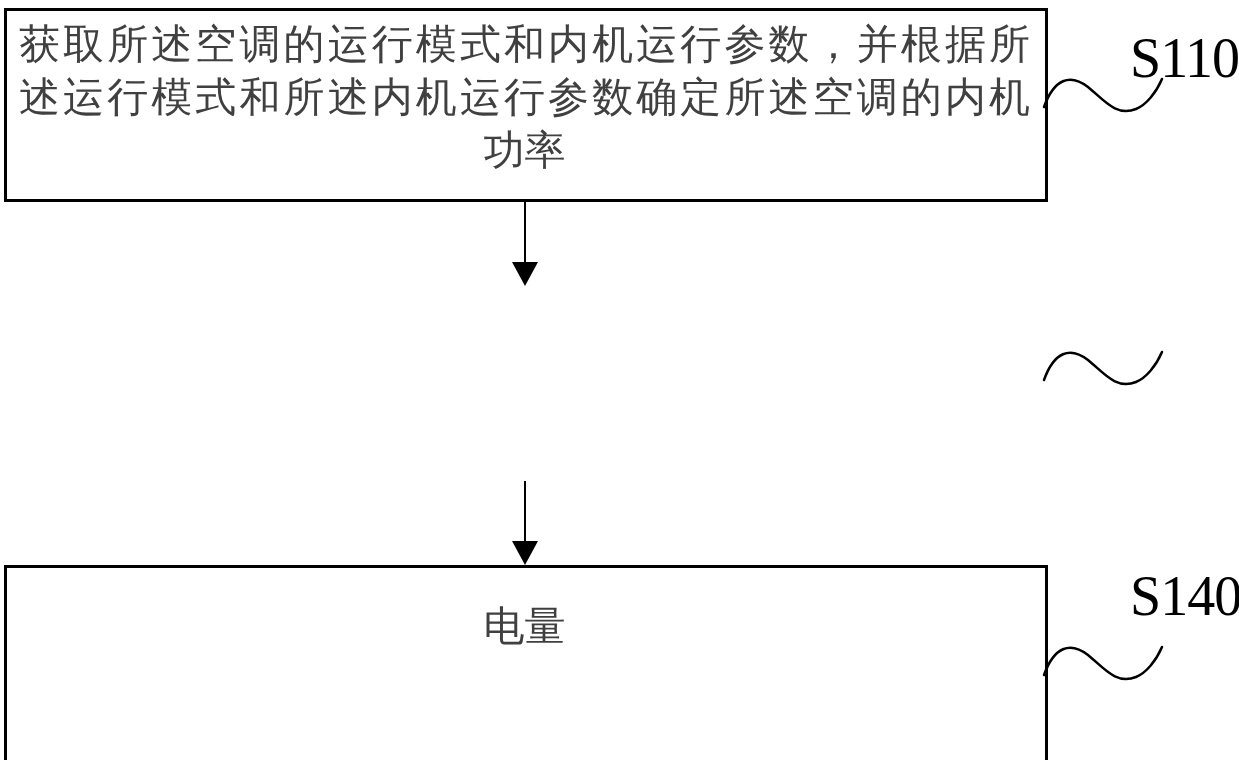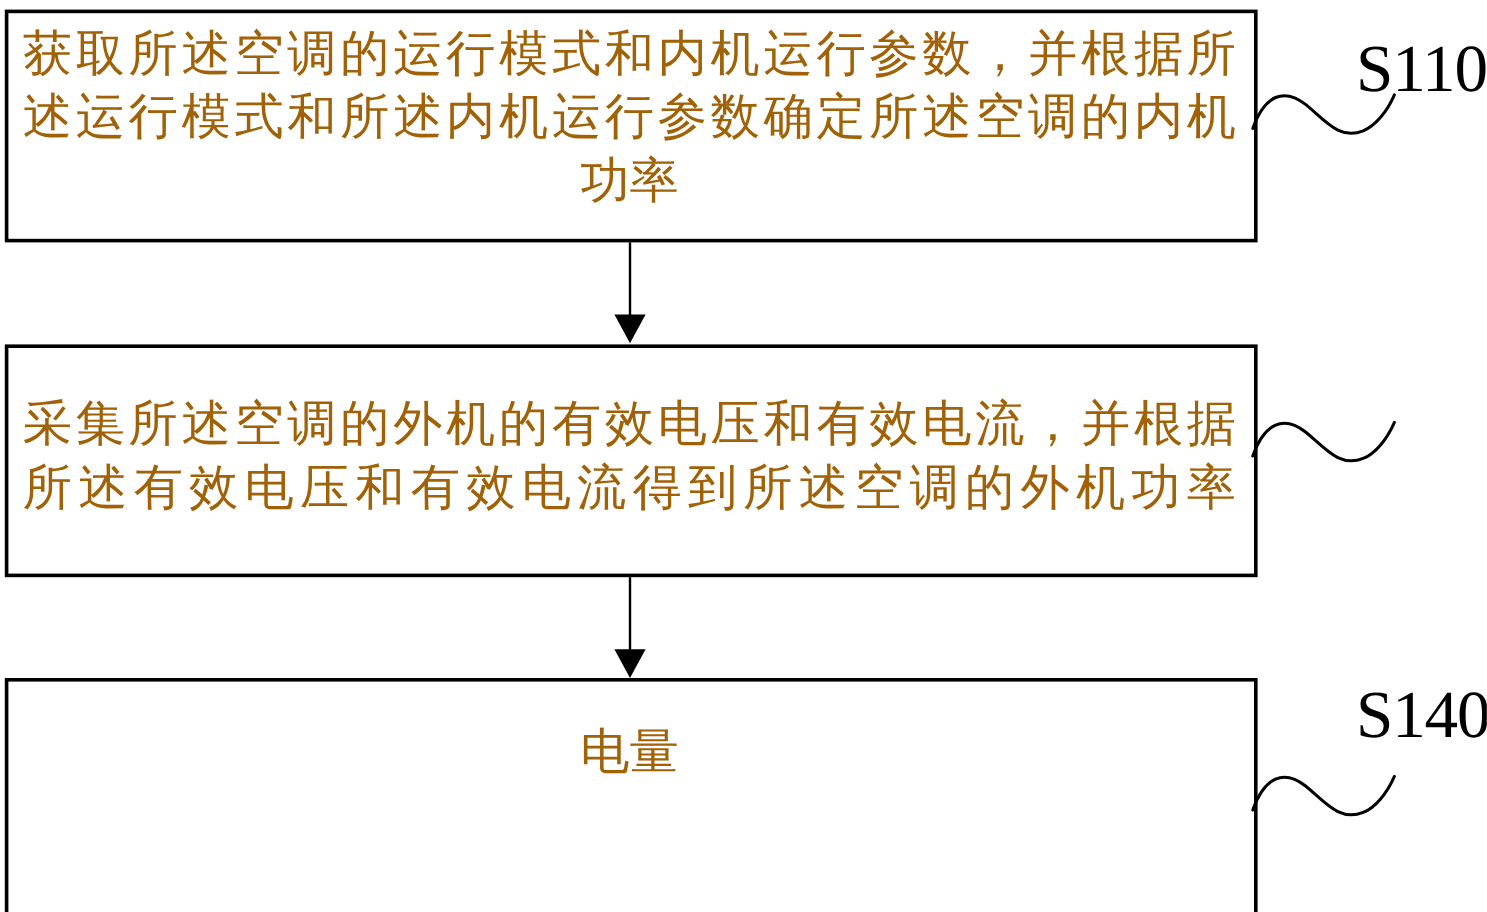--- a/index.html
+++ b/index.html
@@ -27,21 +27,21 @@
     border: 3px solid #000000;
     box-sizing: border-box;
     background: #ffffff;
   }
   .box1 { top: 8px;   height: 194px; padding: 7px 15px 0 12px; }
   .box2 { top: 287px; height: 194px; padding: 37px 15px 0 12px; }
   .box3 { top: 565px; height: 200px; padding: 32px 15px 0 12px; }
   .box-text {
     font-size: 41px;
     line-height: 53px;
-    color: #a16207;
+    color: #404040;
   }
   .line-fill {
     text-align: justify;
     text-align-last: justify;
   }
   .line-center {
     text-align: left;
     text-align-last: center;
   }
   .arrow-line {
@@ -95,26 +95,20 @@
     <div class="box-text">
       <div class="line-fill">获取所述空调的运行模式和内机运行参数，并根据所</div>
       <div class="line-fill">述运行模式和所述内机运行参数确定所述空调的内机</div>
       <div class="line-center">功率</div>
     </div>
   </div>
 
   <div class="arrow-line arrow1-line"></div>
   <div class="arrow-head arrow1-head"></div>
 
-  <div class="flow-box box2">
-    <div class="box-text">
-      <div class="line-fill">采集所述空调的外机的有效电压和有效电流，并根据</div>
-      <div class="line-fill">所述有效电压和有效电流得到所述空调的外机功率</div>
-    </div>
-  </div>
 
   <div class="arrow-line arrow2-line"></div>
   <div class="arrow-head arrow2-head"></div>
 
   <div class="flow-box box3">
     <div class="box-text">
       <div class="line-center">电量</div>
     </div>
   </div>
 

